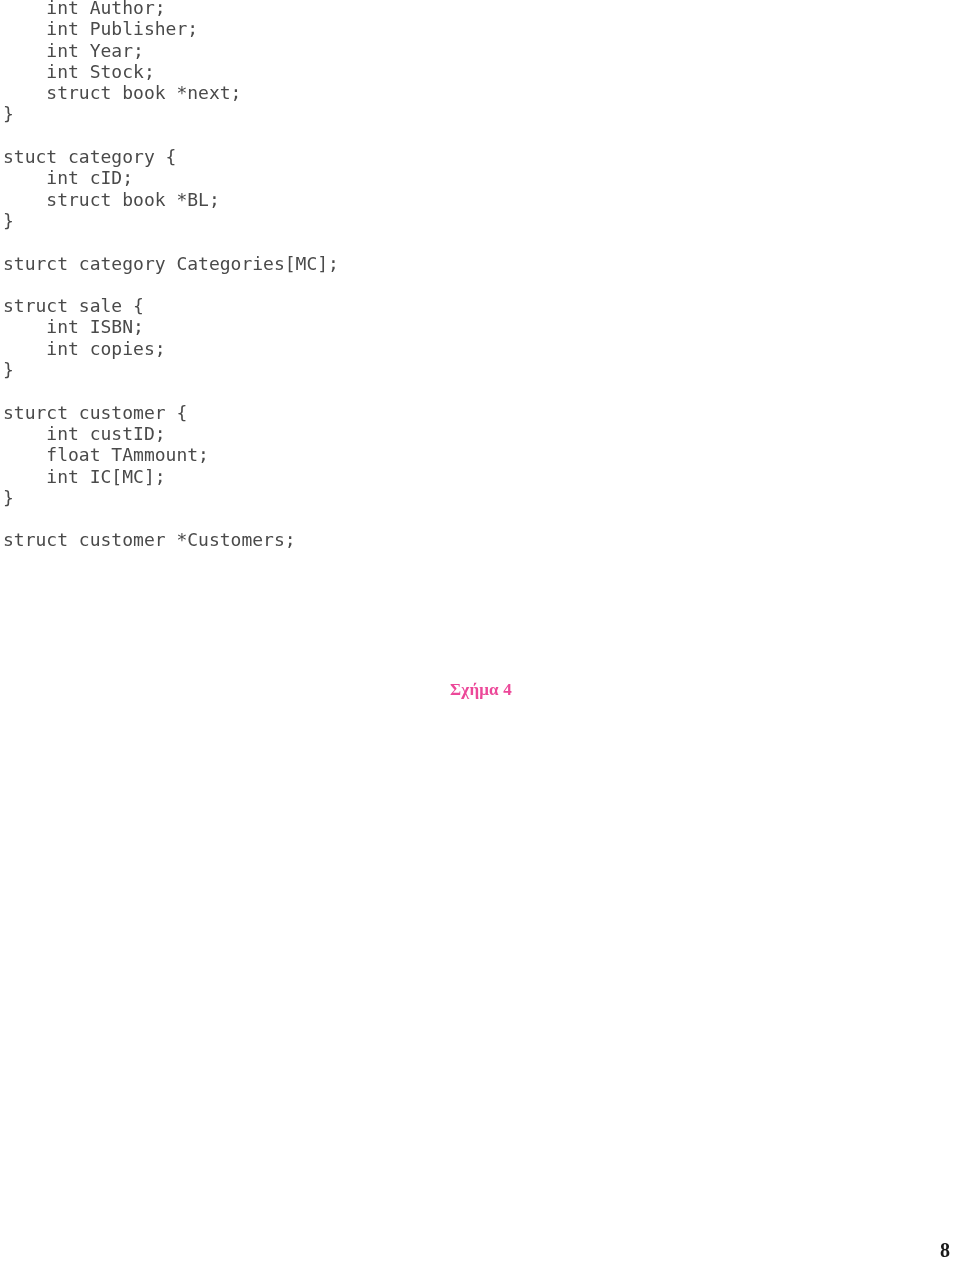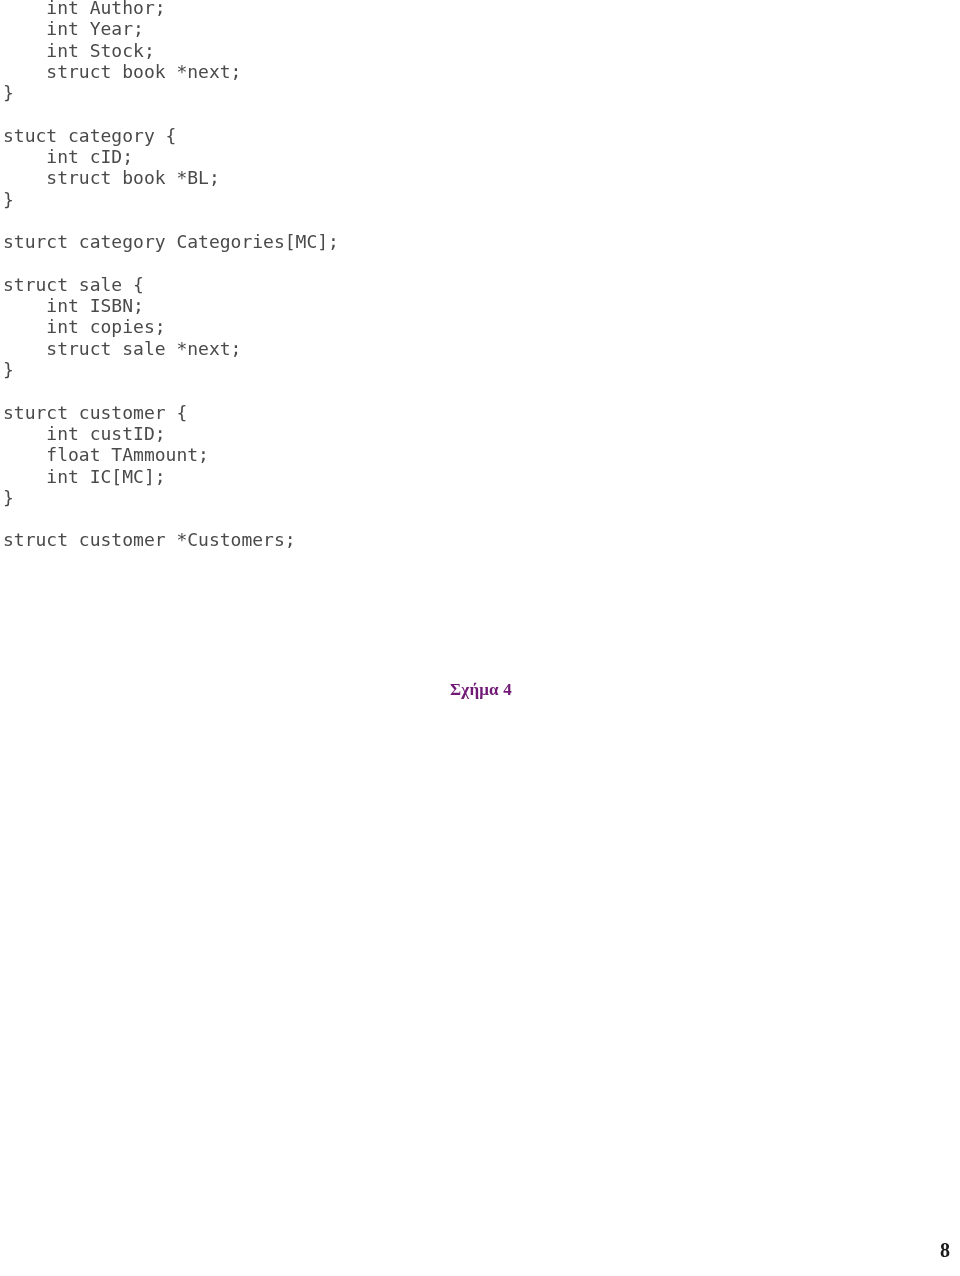--- a/index.html
+++ b/index.html
@@ -39,21 +39,21 @@
   
   #figure-caption {
     position: absolute;
     left: 0;
     top: 680px;
     width: 960px;
     text-align: center;
     font-family: "Liberation Serif", serif;
     font-weight: bold;
     font-size: 17px;
-    color: #701a75;
+    color: #ec4899;
     letter-spacing: 0.2px;
   }
   #figure-caption .cap-inner {
     display: inline-block;
     margin-left: 2px;
   }
 
   
   #page-footer {
     position: absolute;
@@ -63,36 +63,36 @@
     font-weight: bold;
     font-size: 20px;
     color: #1a1a1a;
   }
 </style>
 </head>
 <body>
 
 <div id="code-block">
     <div class="code-line">    int Author;</div>
+    <div class="code-line">    int Publisher;</div>
     <div class="code-line">    int Year;</div>
     <div class="code-line">    int Stock;</div>
     <div class="code-line">    struct book *next;</div>
     <div class="code-line">}</div>
     <div class="code-line blank">&nbsp;</div>
     <div class="code-line">stuct category {</div>
     <div class="code-line">    int cID;</div>
     <div class="code-line">    struct book *BL;</div>
     <div class="code-line">}</div>
     <div class="code-line blank">&nbsp;</div>
     <div class="code-line">sturct category Categories[MC];</div>
     <div class="code-line blank">&nbsp;</div>
     <div class="code-line">struct sale {</div>
     <div class="code-line">    int ISBN;</div>
     <div class="code-line">    int copies;</div>
-    <div class="code-line">    struct sale *next;</div>
     <div class="code-line">}</div>
     <div class="code-line blank">&nbsp;</div>
     <div class="code-line">sturct customer {</div>
     <div class="code-line">    int custID;</div>
     <div class="code-line">    float TAmmount;</div>
     <div class="code-line">    int IC[MC];</div>
     <div class="code-line">}</div>
     <div class="code-line blank">&nbsp;</div>
     <div class="code-line">struct customer *Customers;</div>
   </div>

